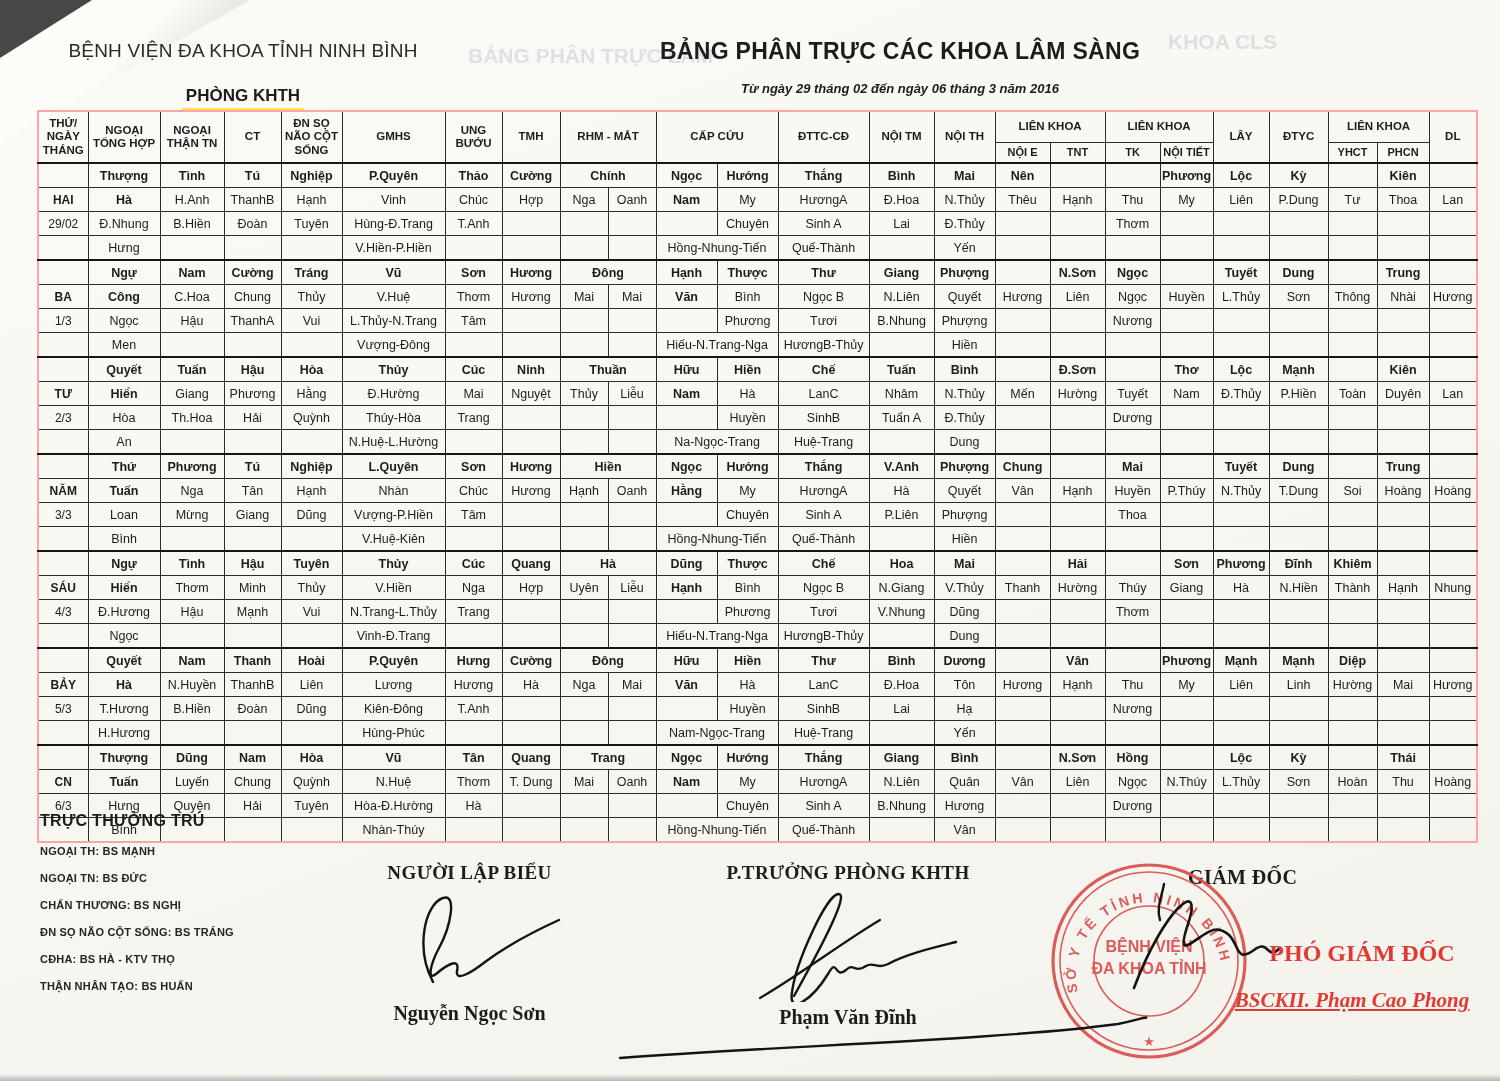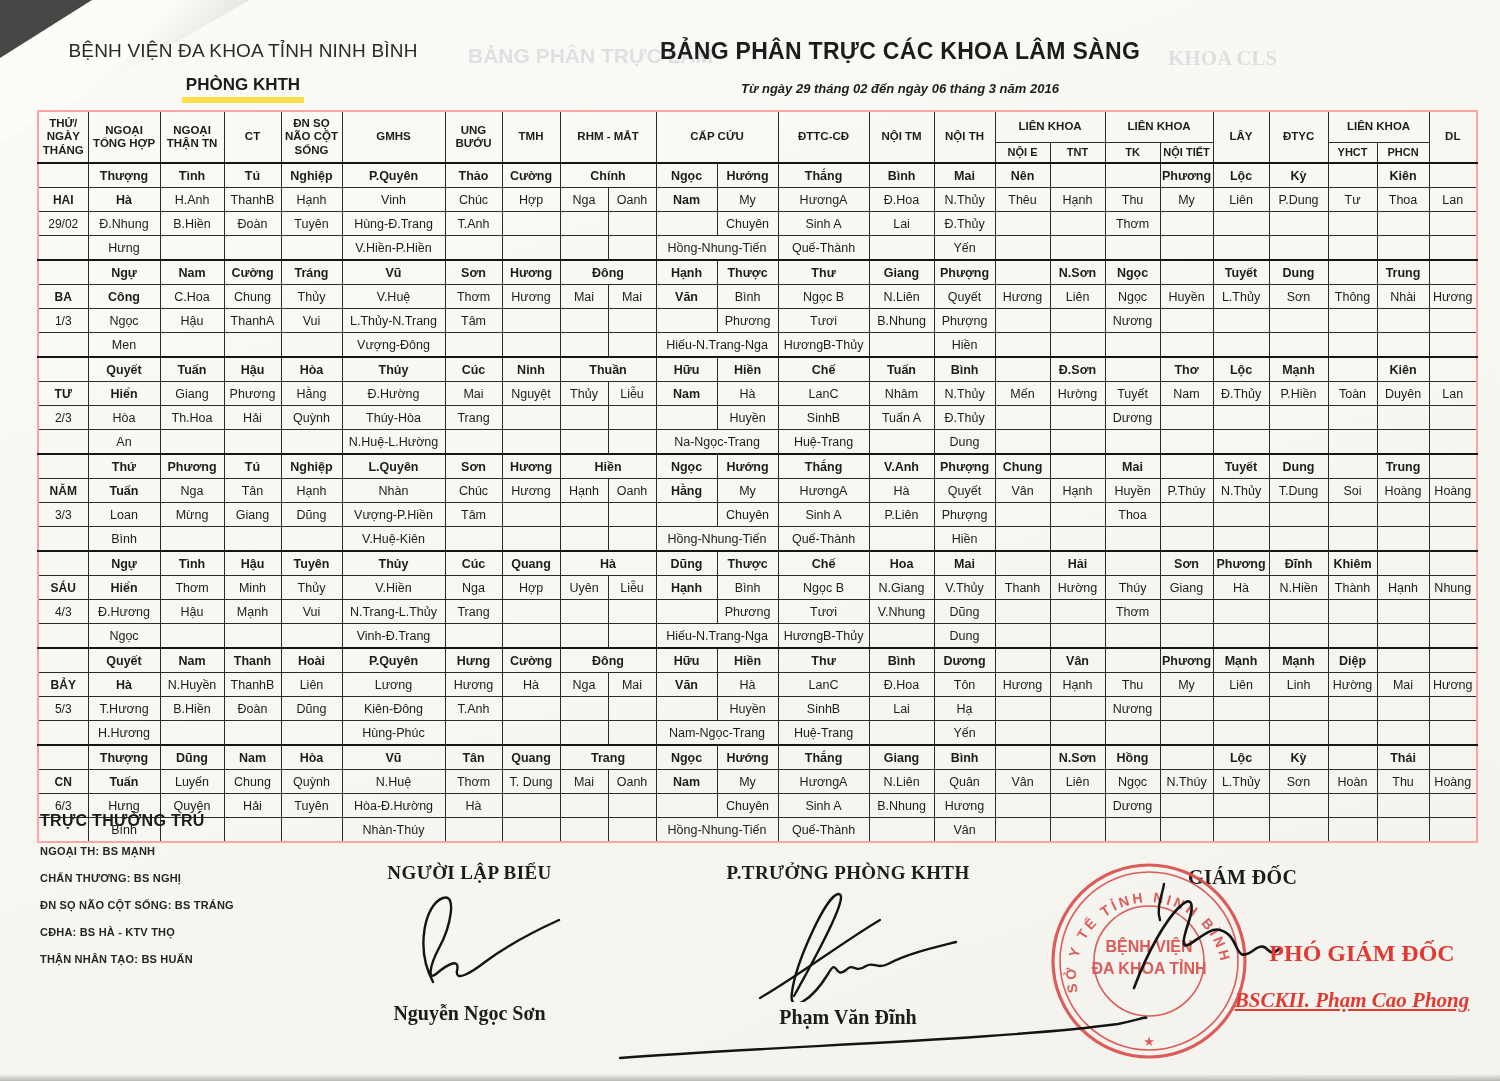--- a/index.html
+++ b/index.html
@@ -14,28 +14,28 @@
     background:#474746;clip-path:polygon(0 0,150px 0,0 130px);}
   .corner-fold{position:absolute;top:0;left:0;width:250px;height:142px;
     background:linear-gradient(135deg,#fdfcf9 45%,#dddcd6 72%,#b9b8b2 100%);
     clip-path:polygon(92px 0,250px 0,0 142px,0 58px);}
   .bottom-shade{position:absolute;left:0;right:0;bottom:0;height:7px;
     background:linear-gradient(rgba(0,0,0,0),rgba(0,0,0,0.25));}
 
   
   .head-left{position:absolute;left:58px;top:40px;width:370px;text-align:center;}
   .head-left .org{font-size:19px;letter-spacing:.2px;color:#2a2a2a;}
-  .head-left .dept{display:inline-block;margin-top:13px;font-size:17px;font-weight:700;
-    border-bottom:6px solid #fde047;padding:0 4px 2px;}
+  .head-left .dept{display:inline-block;margin-top:24px;font-size:17px;font-weight:700;
+    border-bottom:4px solid #fde047;padding:0 4px 2px;}
   .head-center{position:absolute;left:650px;top:38px;width:500px;text-align:center;}
   .head-center .title{font-size:23px;font-weight:700;letter-spacing:.3px;}
   .head-center .subtitle{margin-top:16px;font-size:13px;font-weight:700;font-style:italic;}
   .ghost{position:absolute;color:#7e8aa0;opacity:.22;font-weight:700;filter:blur(.7px);pointer-events:none;}
   .ghost.gl{left:468px;top:44px;font-size:21px;}
-  .ghost.gr{left:1168px;top:46px;font-size:21px;font-family:Liberation Serif, serif;}
+  .ghost.gr{left:1168px;top:30px;font-size:21px;}
 
   
   .roster{position:absolute;left:37px;top:110px;border-collapse:collapse;table-layout:fixed;
     width:1426px;border:2px solid #fca5a5;background:transparent;}
   .roster th,.roster td{border:1px solid #2b2b2b;text-align:center;vertical-align:middle;
     padding:0 1px;overflow:hidden;}
   .roster th{font-size:11.5px;font-weight:700;height:30px;line-height:1.15;}
   .roster tr.subhead th{height:19px;font-size:11px;}
   .roster td{font-size:12.5px;height:23px;white-space:nowrap;}
   .roster td.bold{font-weight:700;}
@@ -852,20 +852,21 @@
         <td></td>
         <td></td>
         <td></td>
       </tr>
     </tbody>
   </table>
 
 <div class="standby">
   <div class="s-title">TRỰC THƯỜNG TRÚ</div>
   <div class="s-line">NGOẠI TH: BS MẠNH</div>
+  <div class="s-line">NGOẠI TN: BS ĐỨC</div>
   <div class="s-line">CHẤN THƯƠNG: BS NGHỊ</div>
   <div class="s-line">ĐN SỌ NÃO CỘT SỐNG: BS TRÁNG</div>
   <div class="s-line">CĐHA: BS HÀ - KTV THỌ</div>
   <div class="s-line">THẬN NHÂN TẠO: BS HUẤN</div>
 </div>
 
 <div class="sigblock maker">
   <div class="s-head">NGƯỜI LẬP BIỂU</div>
   <svg class="sig-svg" width="230" height="112" viewBox="0 0 230 112" style="margin:2px auto 0;">
     <path d="M78,96 C60,62 70,18 88,12 C102,7 96,40 84,62 C75,79 72,95 81,88 C94,77 105,72 102,85 C100,96 116,87 130,76 C154,58 182,44 204,34" fill="none" stroke="#141414" stroke-width="2.4" stroke-linecap="round"></path>

